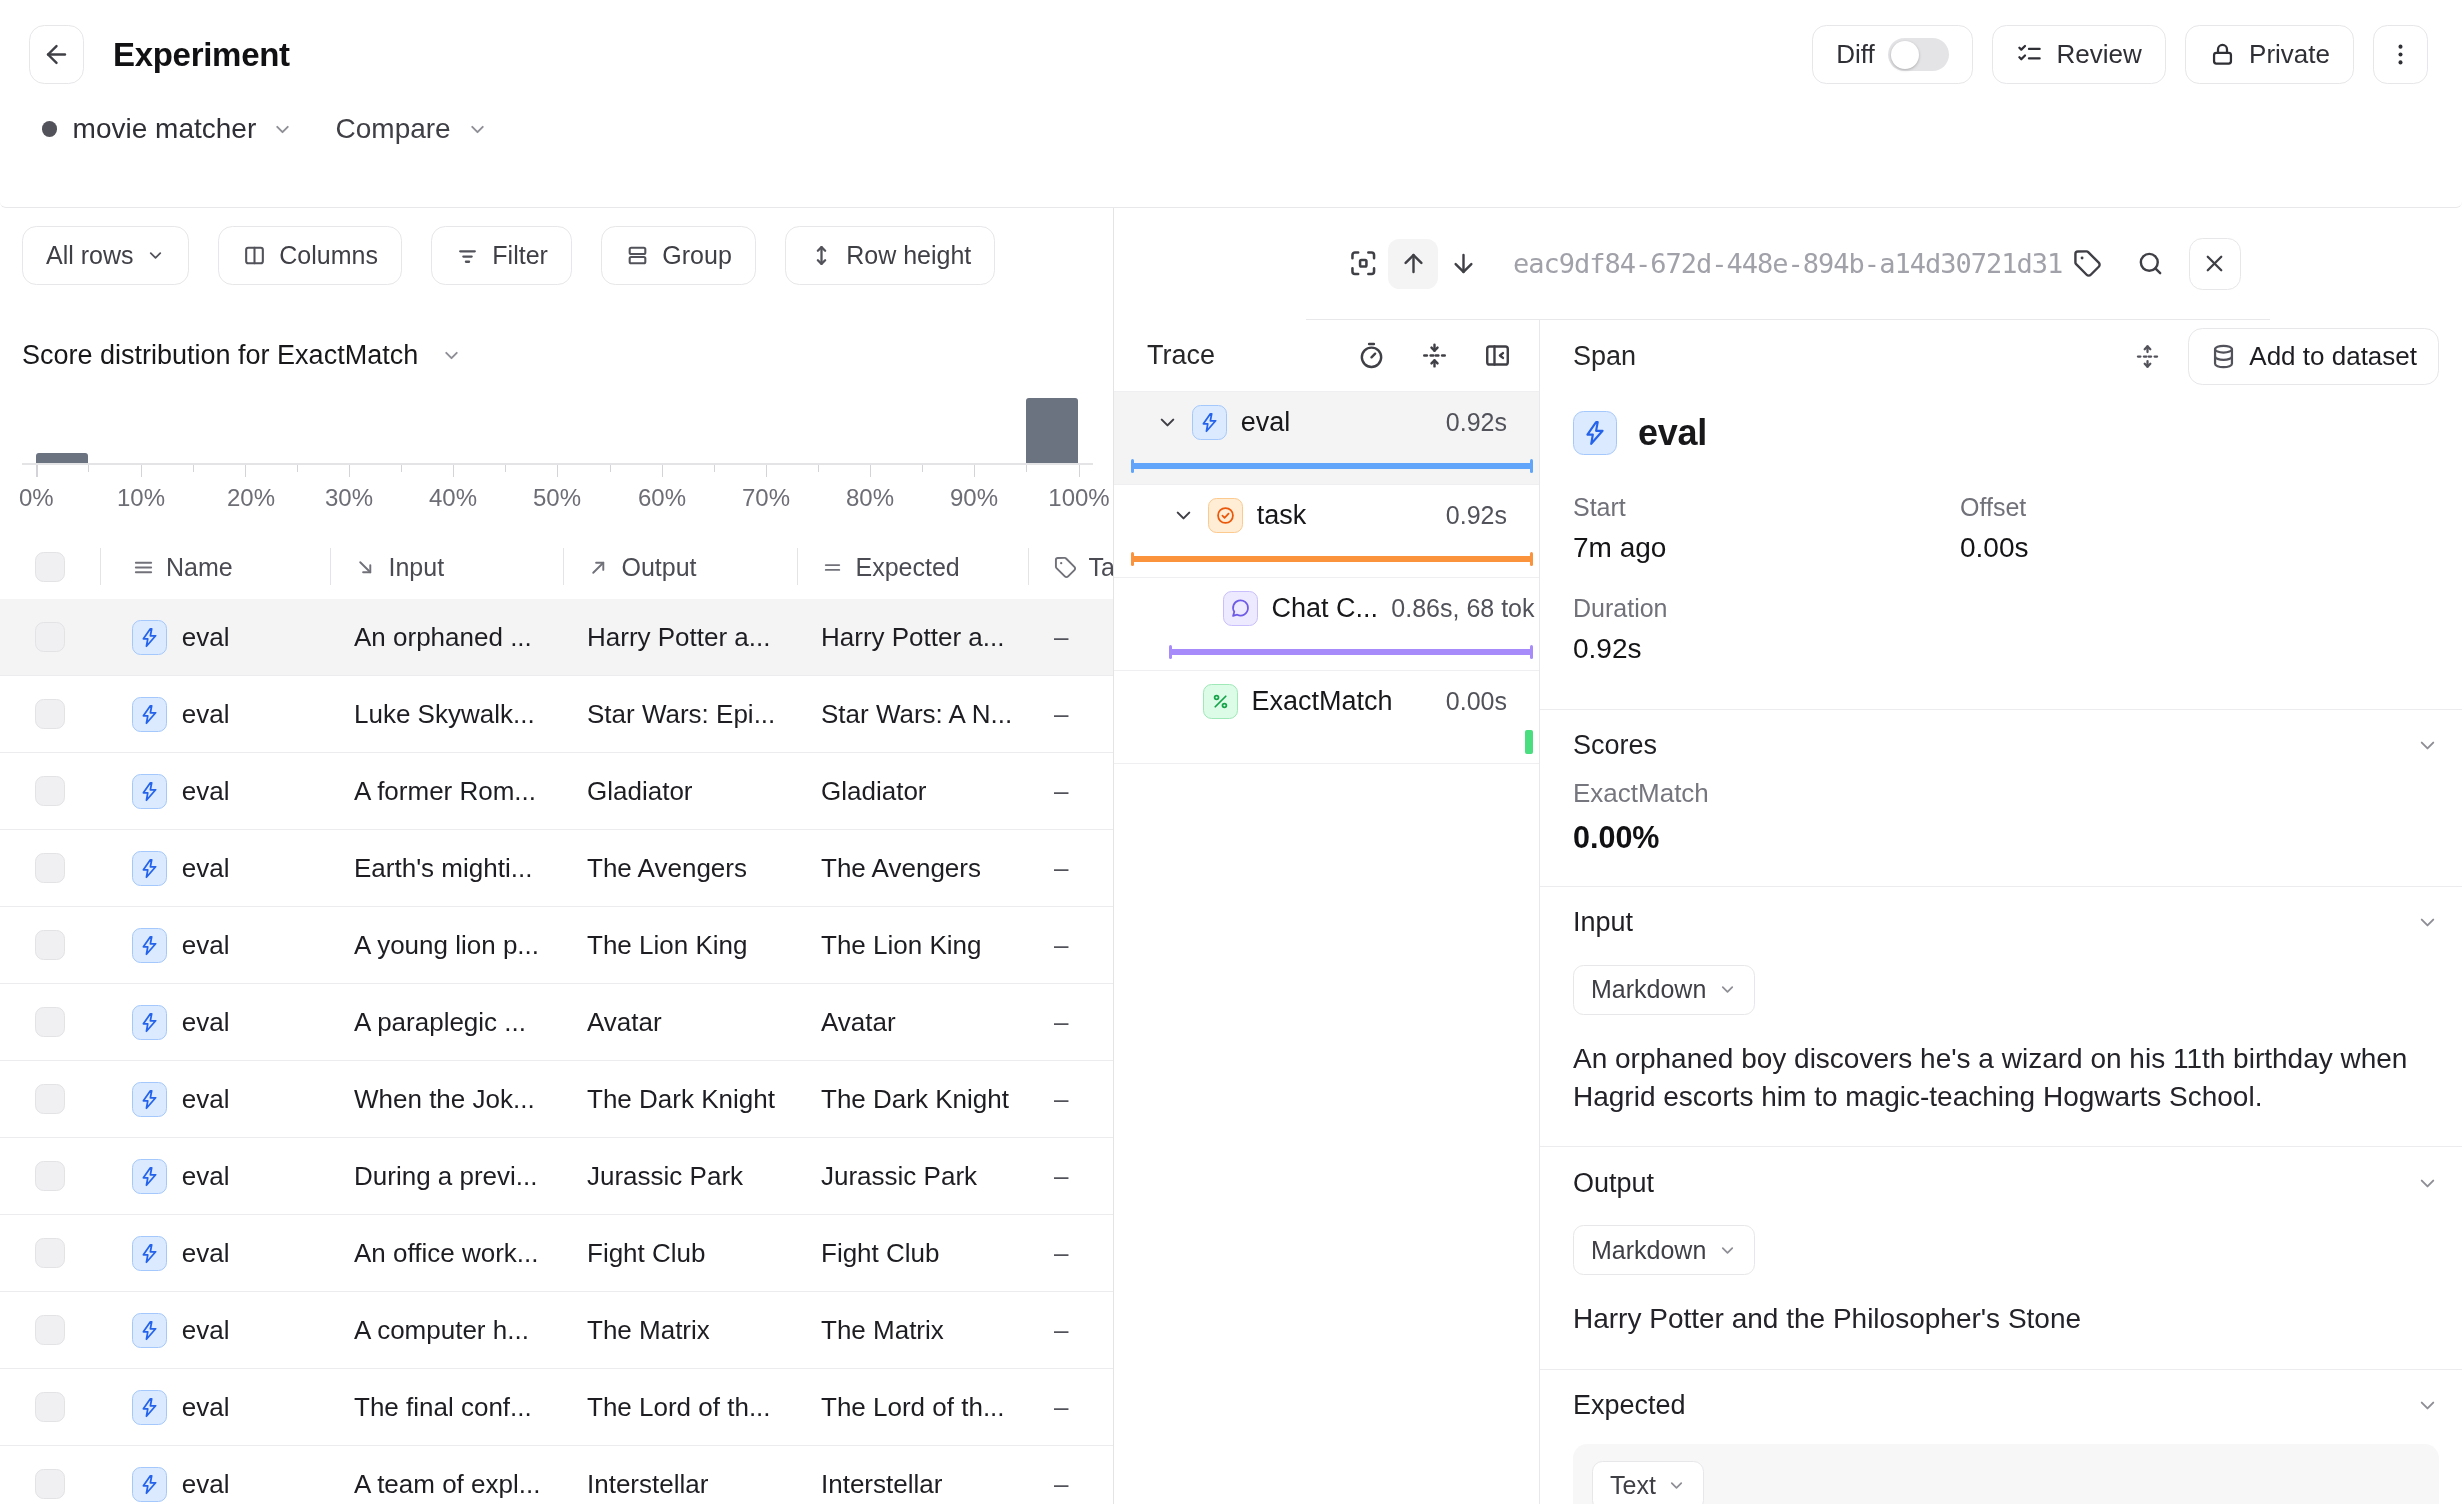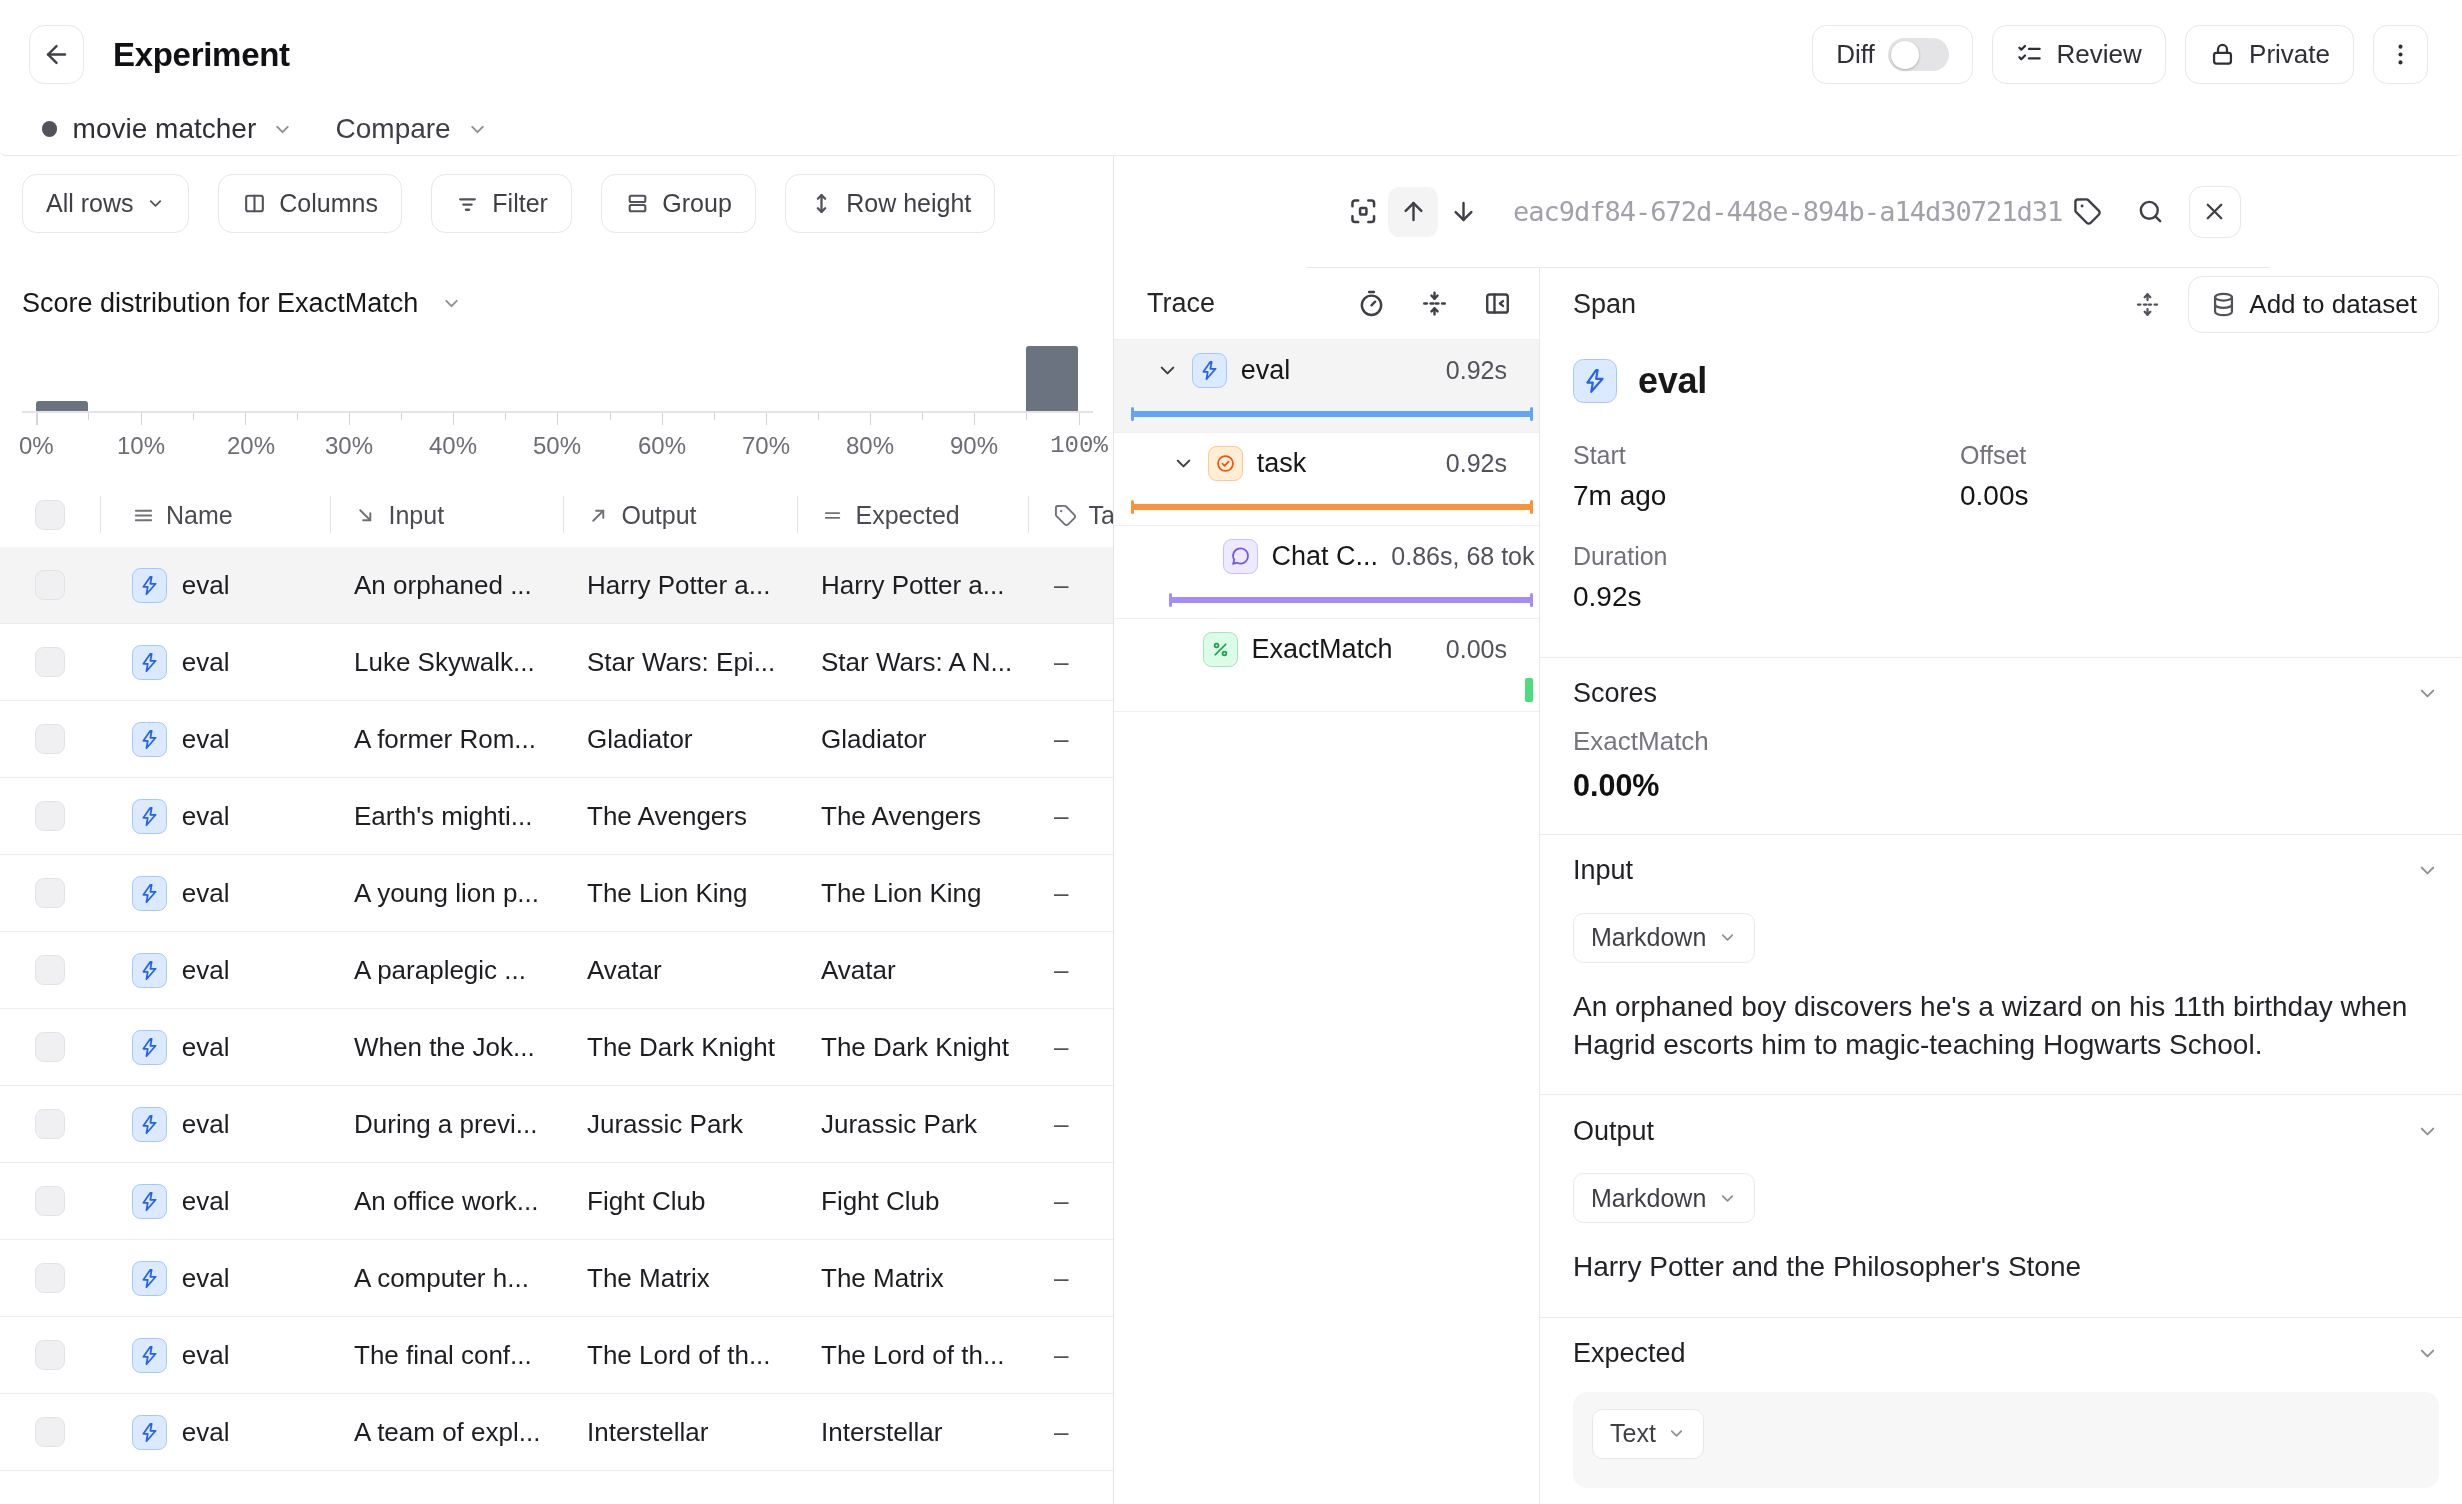--- a/index.html
+++ b/index.html
@@ -4,21 +4,21 @@
 <style>
   * { margin:0; padding:0; box-sizing:border-box; }
   html,body { background:#fff; }
   body { font-family:"Liberation Sans", sans-serif; color:#18181b; }
   .app { position:relative; width:2462px; height:1504px; overflow:hidden; background:#fff; display:flex; flex-direction:column; }
 
   svg { display:block; }
   .ic { flex:none; }
 
   
-  .header-block { flex:none; height:156px; border-bottom:1.4px solid #e8e8ea;border-radius:6px; }
+  .header-block { flex:none; height:208px; border-bottom:1.4px solid #e8e8ea;border-radius:6px; }
   .topbar { display:flex; align-items:center; justify-content:space-between; height:92px; padding:17px 34px 0 29px; }
   .topbar-left { display:flex; align-items:center; gap:29px; }
   .icon-btn { width:55px; height:59px; border:1.4px solid #e7e7ea; border-radius:15.3px; background:#fff; display:flex; align-items:center; justify-content:center; color:#3f3f46; cursor:pointer; }
   .page-title { font-size:33px; font-weight:700; letter-spacing:-0.3px; color:#111114; }
   .topbar-right { display:flex; align-items:center; gap:19px; }
   .btn { display:flex; align-items:center; gap:13.4px; height:59px; padding:0 23px; background:#fff; border:1.4px solid #e7e7ea; border-radius:14.3px; font-size:26px; color:#2f2f36; font-family:inherit; cursor:pointer; }
   .btn.icon-only { width:55px; padding:0; justify-content:center; }
   .toggle { position:relative; width:61px; height:33px; border-radius:17px; background:#e4e4e7; display:inline-block; }
   .toggle .knob { position:absolute; left:2.9px; top:2.9px; width:28px; height:28px; border-radius:50%; background:#fff; box-shadow:0 1px 2.9px rgba(0,0,0,.25); }
   .subbar { display:flex; align-items:center; gap:15.3px; height:74px; padding-left:42px; }
@@ -302,21 +302,21 @@
             <span class="xlab" style="left: 14.3px;">0%</span>
             <span class="xlab" style="left: 119px;">10%</span>
             <span class="xlab" style="left: 229px;">20%</span>
             <span class="xlab" style="left: 327px;">30%</span>
             <span class="xlab" style="left: 431px;">40%</span>
             <span class="xlab" style="left: 535px;">50%</span>
             <span class="xlab" style="left: 640px;">60%</span>
             <span class="xlab" style="left: 744px;">70%</span>
             <span class="xlab" style="left: 848px;">80%</span>
             <span class="xlab" style="left: 952px;">90%</span>
-            <span class="xlab" style="left: 1057px; font-family: Liberation Mono, monospace;">100%</span>
+            <span class="xlab" style="left: 1057px;">100%</span>
           </div>
       </div>
 
       <div class="table">
         <div class="thead">
           <div class="th c-check">
               <span class="cb"></span>
             </div>
           <div class="th c-name">
             <span class="ic">

